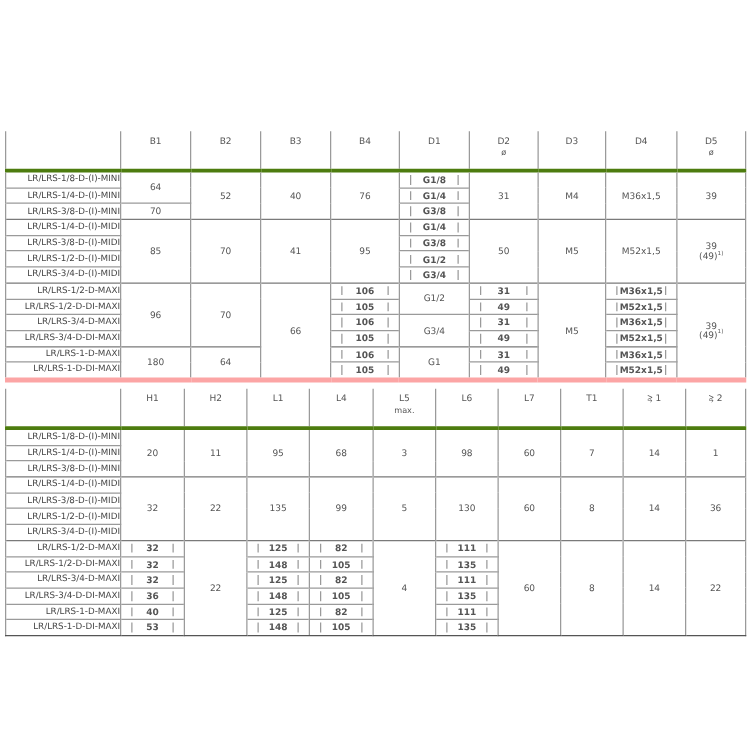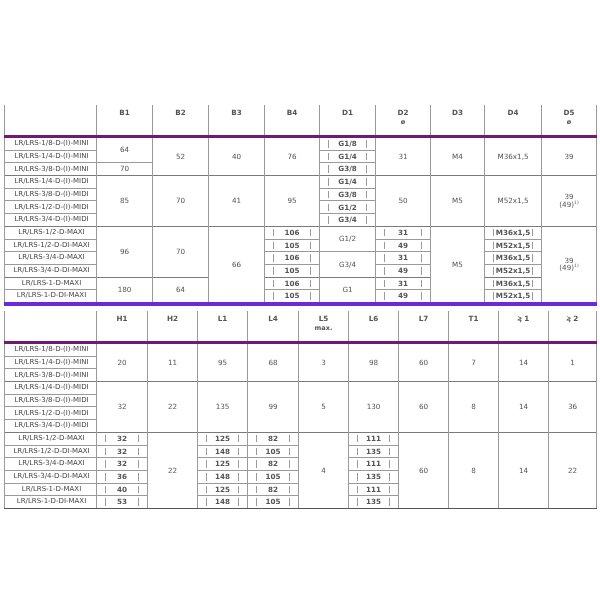--- a/index.html
+++ b/index.html
@@ -4,26 +4,26 @@
 <style>
   html, body { margin:0; padding:0; background:#ffffff; }
   body { width:600px; height:600px; position:relative; overflow:hidden;
          font-family:"DejaVu Sans", sans-serif; color:#555; }
   table { position:absolute; left:4px; width:592px; border-collapse:collapse;
           table-layout:fixed; font-size:7.2px; }
   #t1 { top:105px; }
   #t2 { top:311px; }
   th, td { padding:0; text-align:center; vertical-align:middle;
            border-left:1px solid #9a9a9a; line-height:1.05; white-space:nowrap; overflow:hidden; }
-  th { font-weight:bold; height:26px; border-bottom:3px solid #701a75; vertical-align:top; padding-top:4px; }
+  th { font-weight:normal; height:26px; border-bottom:3px solid #4d7c0f; vertical-align:top; padding-top:4px; }
   th.first { border-left:1px solid #9a9a9a; }
   td { height:11.7px; border-top:1px solid #9a9a9a; }
-  td.model { text-align:center; padding-left:2px; font-size:7px; color:#444; }
+  td.model { text-align:right; padding-left:2px; font-size:7px; color:#444; }
   tr.grp td { border-top:1px solid #7a7a7a; }
-  #t1 tbody tr:last-child td, #t1 tbody td.lastrow { border-bottom:4px solid #6d28d9; }
+  #t1 tbody tr:last-child td, #t1 tbody td.lastrow { border-bottom:4px solid #fca5a5; }
   #t2 tbody tr:last-child td, #t2 tbody td.lastrow { border-bottom:1px solid #555; }
   td.sub { padding:0 8px; }
   td.sub span { display:block; border-left:1px solid #9a9a9a; border-right:1px solid #9a9a9a;font-weight:bold; }
   sup { font-size:4.5px; }
   .ico { font-size:7px; }
   th .sub2 { display:block; font-size:6.5px; margin-top:2px; }
   th:last-child, td:last-child { border-right:1px solid #9a9a9a; }
 </style>
 </head>
 <body>

